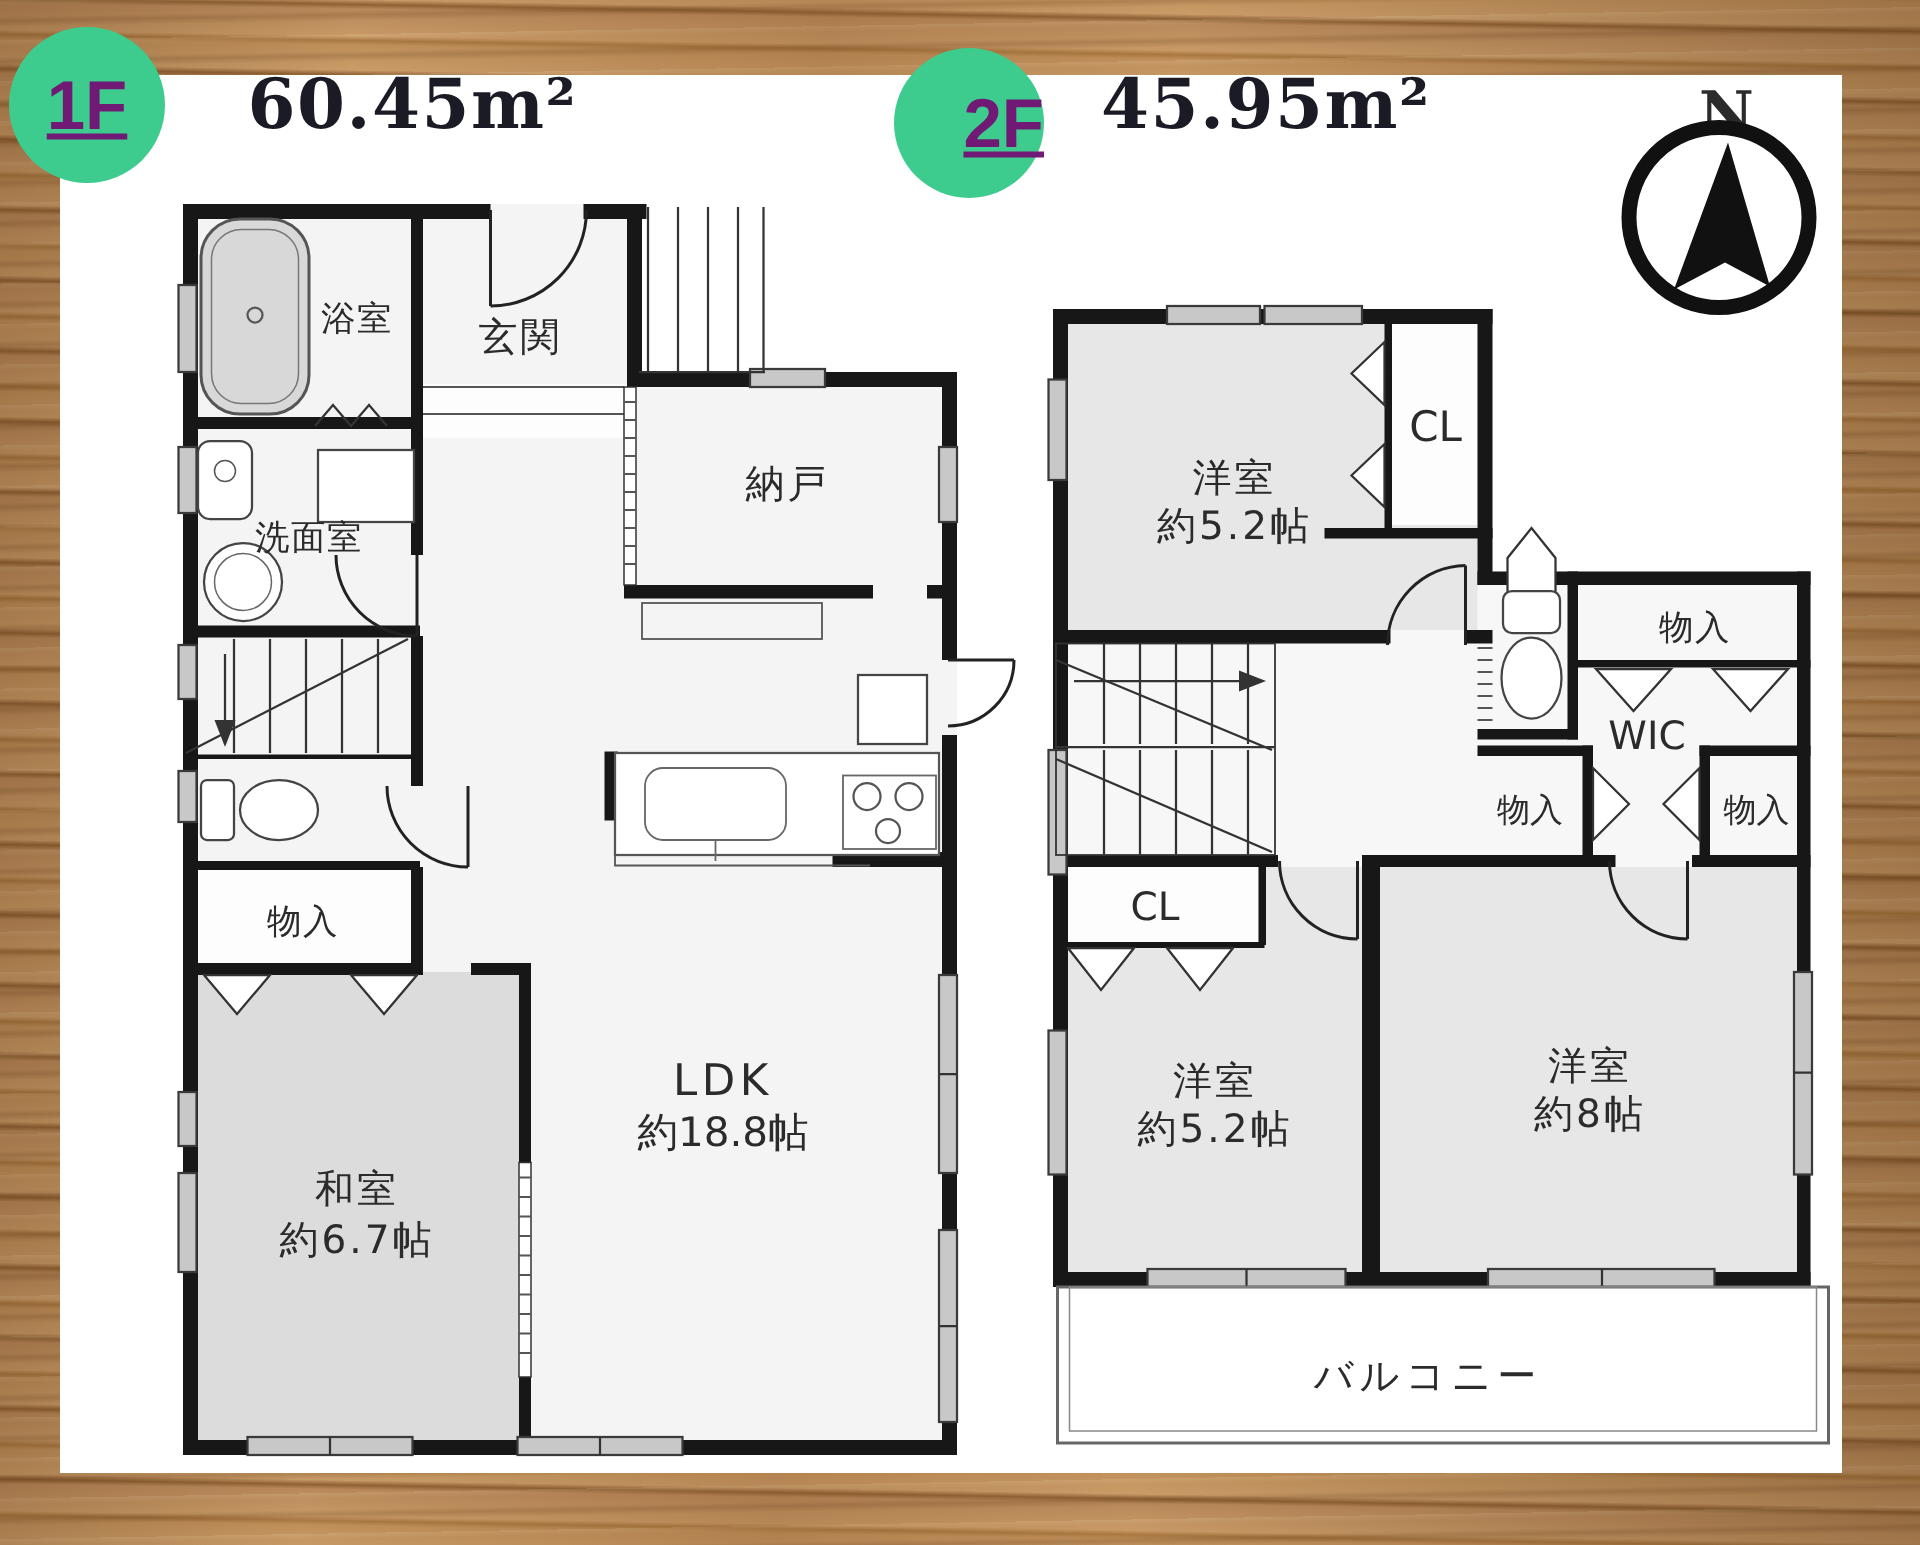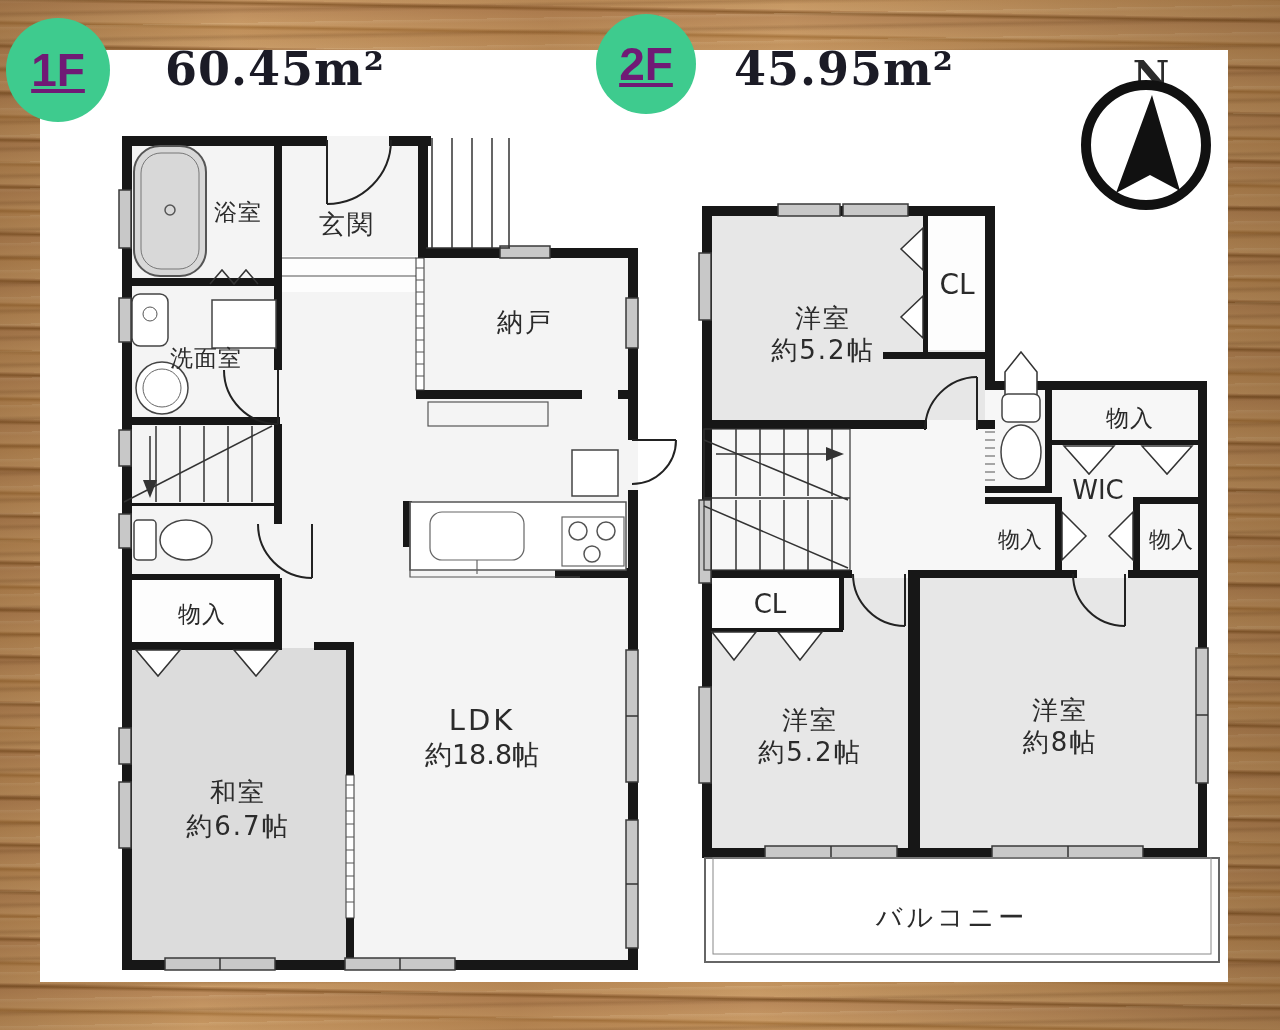--- a/index.html
+++ b/index.html
@@ -8,21 +8,21 @@
   .wood{position:absolute;inset:0;background-color:#b9895a;
     background-image:
       linear-gradient(92deg, rgba(80,45,15,.28) 0%, rgba(0,0,0,0) 18%, rgba(120,70,30,.22) 42%, rgba(0,0,0,0) 60%, rgba(70,40,12,.30) 100%),
       repeating-linear-gradient(179deg, rgba(255,235,200,.15) 0px, rgba(255,235,200,0) 4px, rgba(0,0,0,0) 11px, rgba(92,54,20,.20) 14px, rgba(92,54,20,0) 18px, rgba(0,0,0,0) 27px),
       repeating-linear-gradient(1deg, #c99c68 0px, #c0905b 17px, #a97841 20px, #c89a66 23px, #b9895a 41px, #8f6233 44px, #c49564 47px);}
   .panel{position:absolute;left:40px;top:50px;width:1188px;height:932px;background:#ffffff;}
   .badge{position:absolute;border-radius:50%;background:#3ecb8e;color:#701a75;
          display:flex;align-items:center;justify-content:center;
          font-weight:bold;font-size:46px;font-family:"Liberation Sans",sans-serif;text-decoration:underline;}
   #badge-1f{left:6px;top:18px;width:104px;height:104px;}
-  #badge-2f{left:596px;top:14px;width:100px;height:100px;}
+  #badge-2f{left:596px;top:32px;width:100px;height:100px;justify-content:flex-end;}
   .area-label{position:absolute;font-family:"DejaVu Serif","Liberation Serif",serif;
               font-size:46px;font-weight:bold;color:#1b1b26;letter-spacing:1px;}
   #area-1f{left:140px;top:42px;margin-left:25px;}
   #area-2f{left:734px;top:42px;}
   svg text{fill:#2b2b2b;font-family:"DejaVu Sans","Liberation Sans",sans-serif;}
   .rlabel{font-size:26px;letter-spacing:2px;}
   .slabel{font-size:23px;letter-spacing:1px;}
   .wall{fill:#171717;}
   .win{fill:#c8c8c8;stroke:#3a3a3a;stroke-width:1.5;}
   .thin{stroke:#333;stroke-width:1.5;fill:none;}

